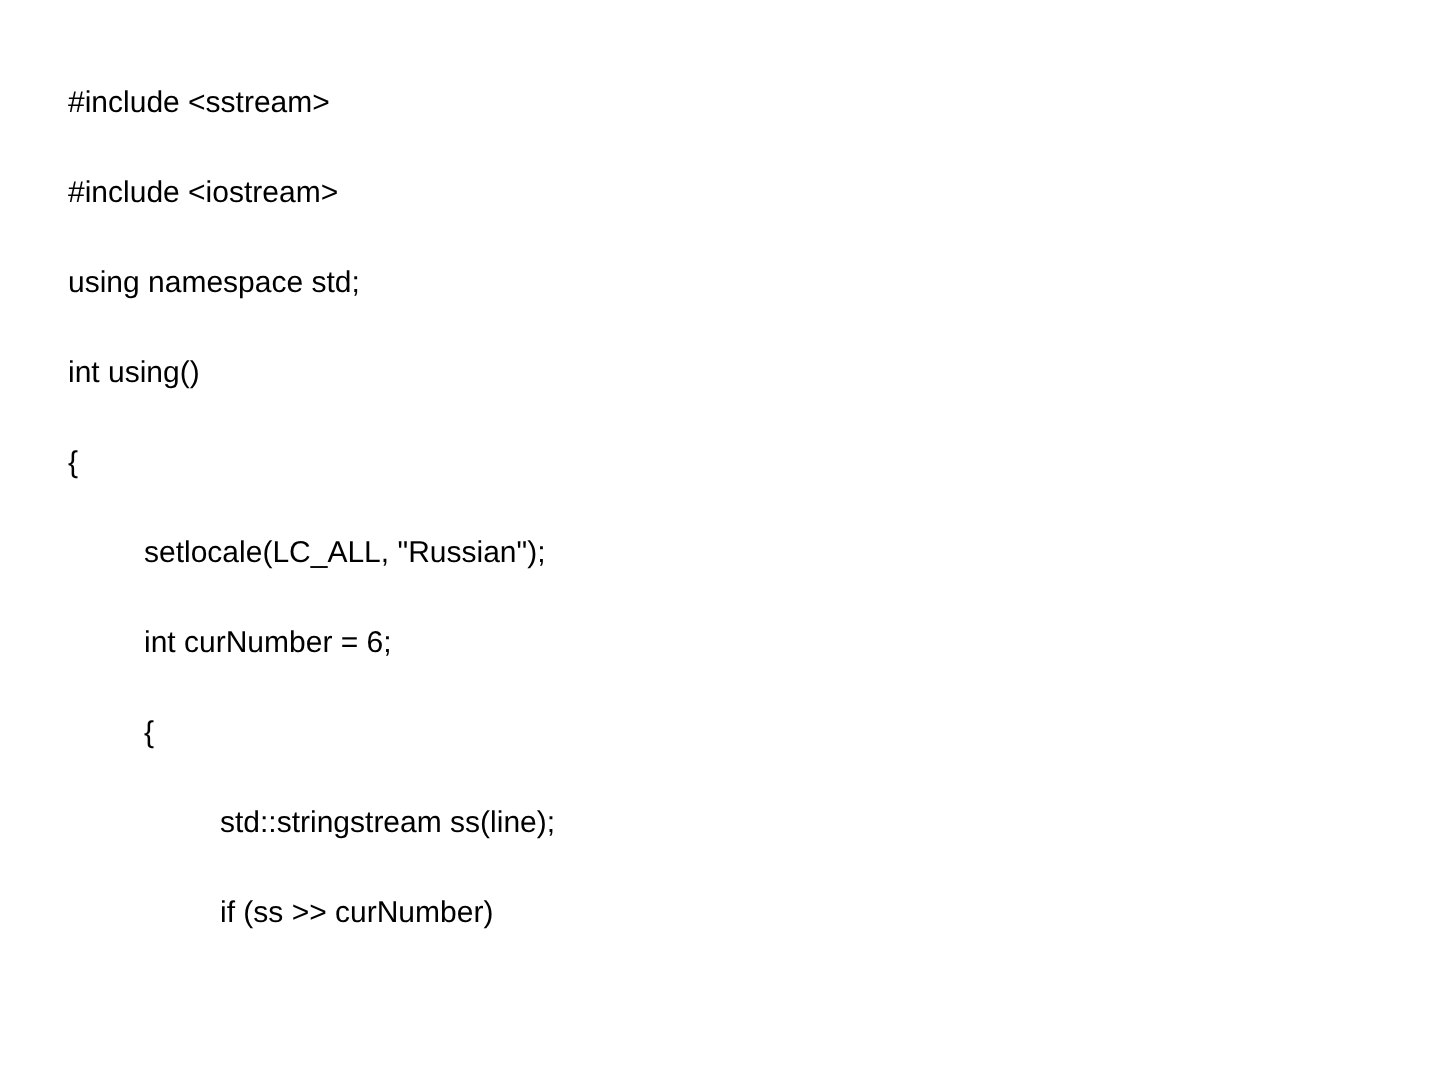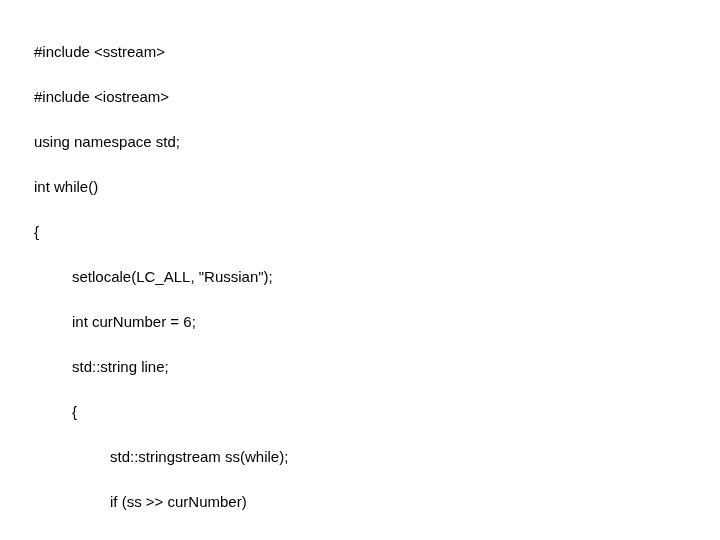--- a/index.html
+++ b/index.html
@@ -24,27 +24,26 @@
   .ind2 { padding-left: 76px; }
   .ind3 { padding-left: 114px; }
 </style>
 </head>
 <body>
 
 <div class="code-container">
 <span class="line">#include &lt;sstream&gt;</span>
 <span class="line">#include &lt;iostream&gt;</span>
 <span class="line">using namespace std;</span>
-<span class="line">int while()</span>
+<span class="line">int using()</span>
 <span class="line">{</span>
 <span class="line ind1">setlocale(LC_ALL, "Russian");</span>
 <span class="line ind1">int curNumber = 6;</span>
-<span class="line ind1">std::string line;</span>
 <span class="line ind1">{</span>
-<span class="line ind2">std::stringstream ss(while);</span>
+<span class="line ind2">std::stringstream ss(line);</span>
 <span class="line ind2">if (ss &gt;&gt; curNumber)</span>
 
 
 
 <span class="line ind3"></span>
 
 
 
 
 

